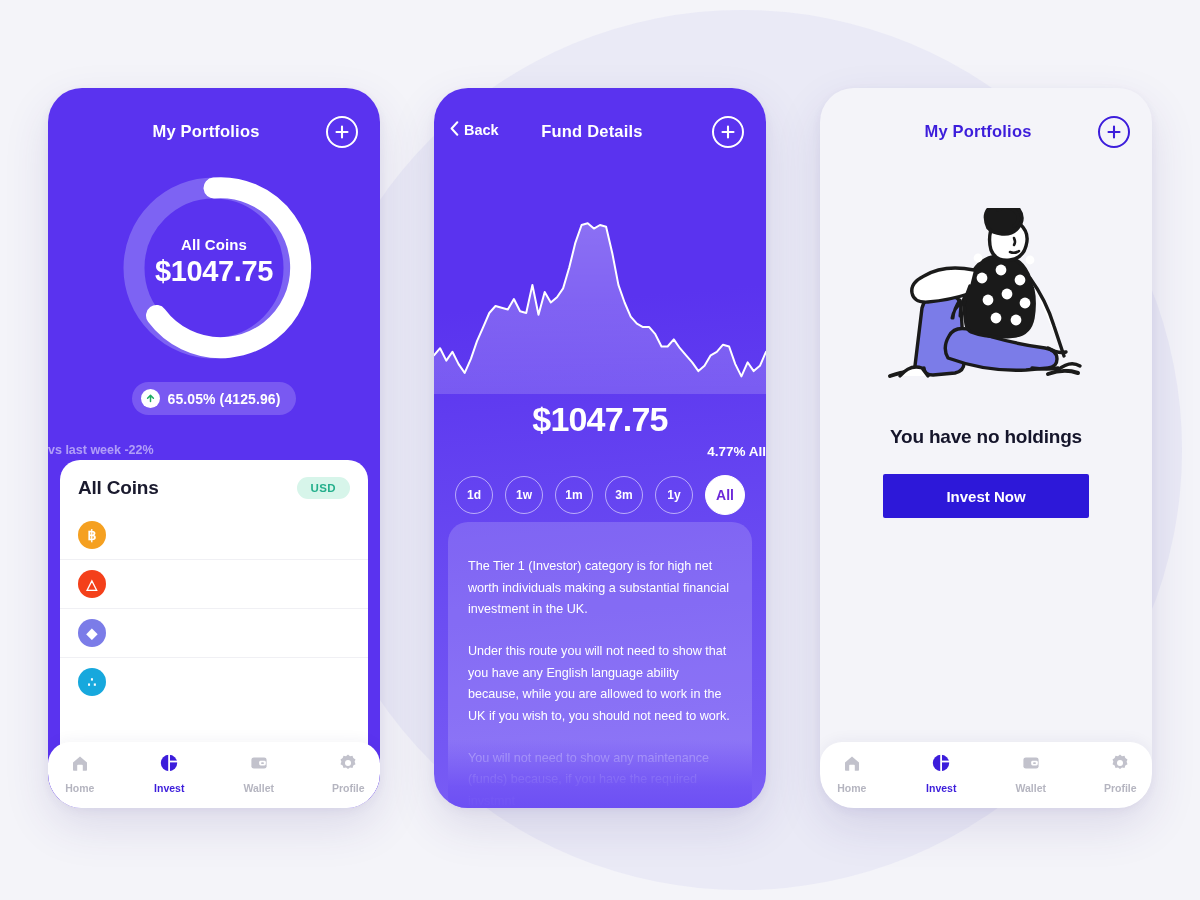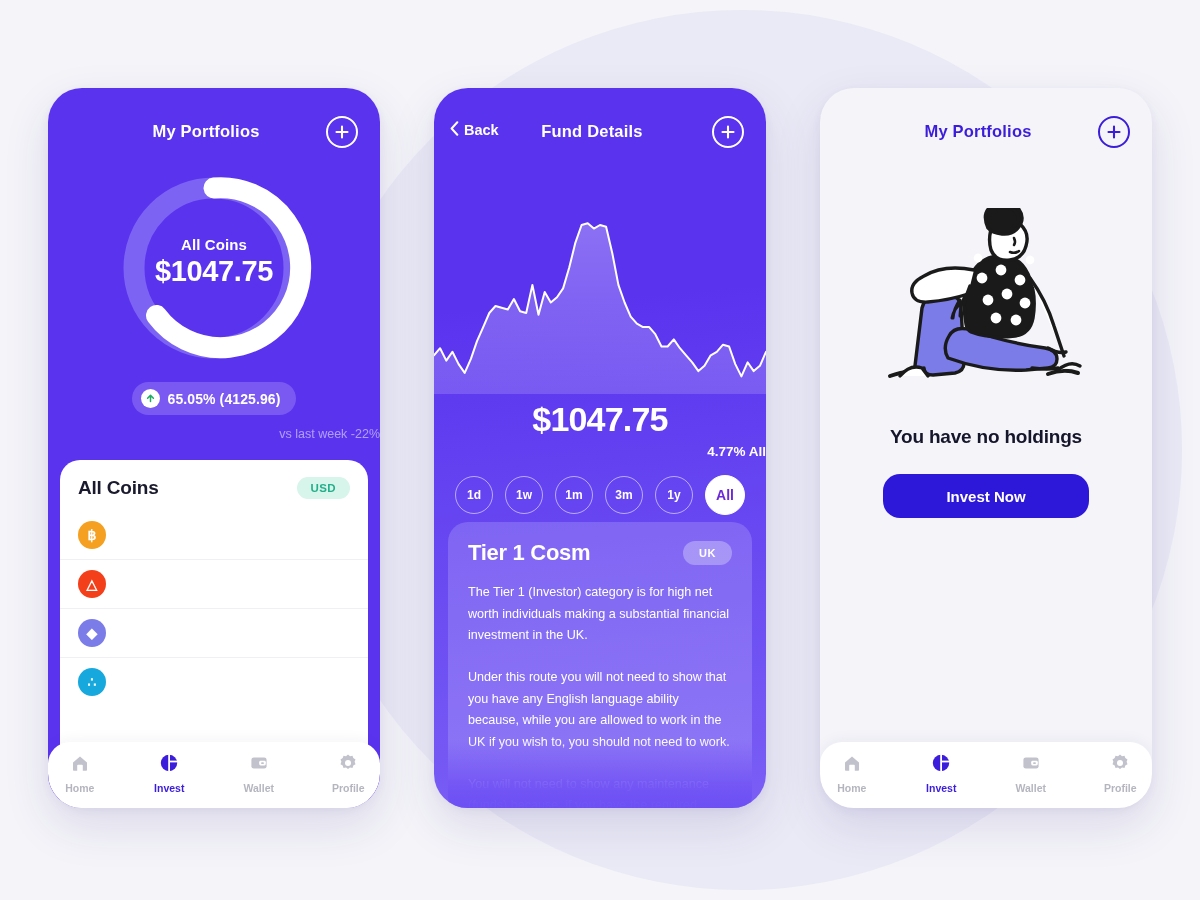--- a/index.html
+++ b/index.html
@@ -89,22 +89,22 @@
     display: flex; align-items: center; gap: 8px;
     cursor: pointer;
   }
   .growth-icon {
     width: 19px; height: 19px; border-radius: 50%;
     background: #fff;
     display: flex; align-items: center; justify-content: center;
   }
   .growth-text { font-size: 14px; font-weight: 700; color: #fff; letter-spacing:.1px; }
   .sub-note {
-    text-align: right; margin-top: 12px;
-    font-size: 12.5px; color: rgba(255,255,255,.52); font-weight: 400;
+    text-align: left; margin-top: 28px;
+    font-size: 12.5px; color: rgba(255,255,255,.52); font-weight: 700;
   }
 
   
   .coin-sheet {
     position: absolute; left: 12px; right: 12px; top: 372px; bottom: 0;
     background: #fff;
     border-radius: 20px 20px 0 0;
     overflow: hidden;
   }
   .sheet-head {
@@ -222,21 +222,21 @@
   }
   .illus { width: 232px; height: 200px; margin: 0 auto; display: block; }
   .empty-text {
     margin-top: 18px;
     font-size: 19px; font-weight: 700; color: #15152b; letter-spacing: -.2px;
   }
   .invest-btn {
     margin: 26px auto 0;
     width: 206px; height: 44px;
     background: #2d18d9;
-    border-radius: 17px;
+    border-radius: 2px;
     display: flex; align-items: center; justify-content: center;
     color: #fff; font-size: 15px; font-weight: 700;
     cursor: pointer;
     border: none;
     font-family: "Liberation Sans", sans-serif;
   }
   #phone3 .tabbar { background: #fff; }
 </style>
 </head>
 <body>
@@ -390,24 +390,20 @@
     <div class="range-row" id="range-row">
         <div class="range-pill">1d</div>
         <div class="range-pill">1w</div>
         <div class="range-pill">1m</div>
         <div class="range-pill">3m</div>
         <div class="range-pill">1y</div>
         <div class="range-pill sel">All</div>
       </div>
 
     <div class="tier-card">
-      <div class="tier-head">
-        <span class="tier-title">Tier 1 Cosm</span>
-        <span class="uk-badge">UK</span>
-      </div>
       <p class="tier-p p1">The Tier 1 (Investor) category is for high net worth individuals making a substantial financial investment in the UK.</p>
       <p class="tier-p p2">Under this route you will not need to show that you have any English language ability because, while you are allowed to work in the UK if you wish to, you should not need to work.</p>
       <p class="tier-p p3">You will not need to show any maintenance (funds) because, if you have the required invstmnt</p>
       <div class="fade-mask"></div>
     </div>
   </div>
 
   <div class="phone" id="phone3">
     <div class="p-header">
       <div class="p-title">My Portfolios</div>

